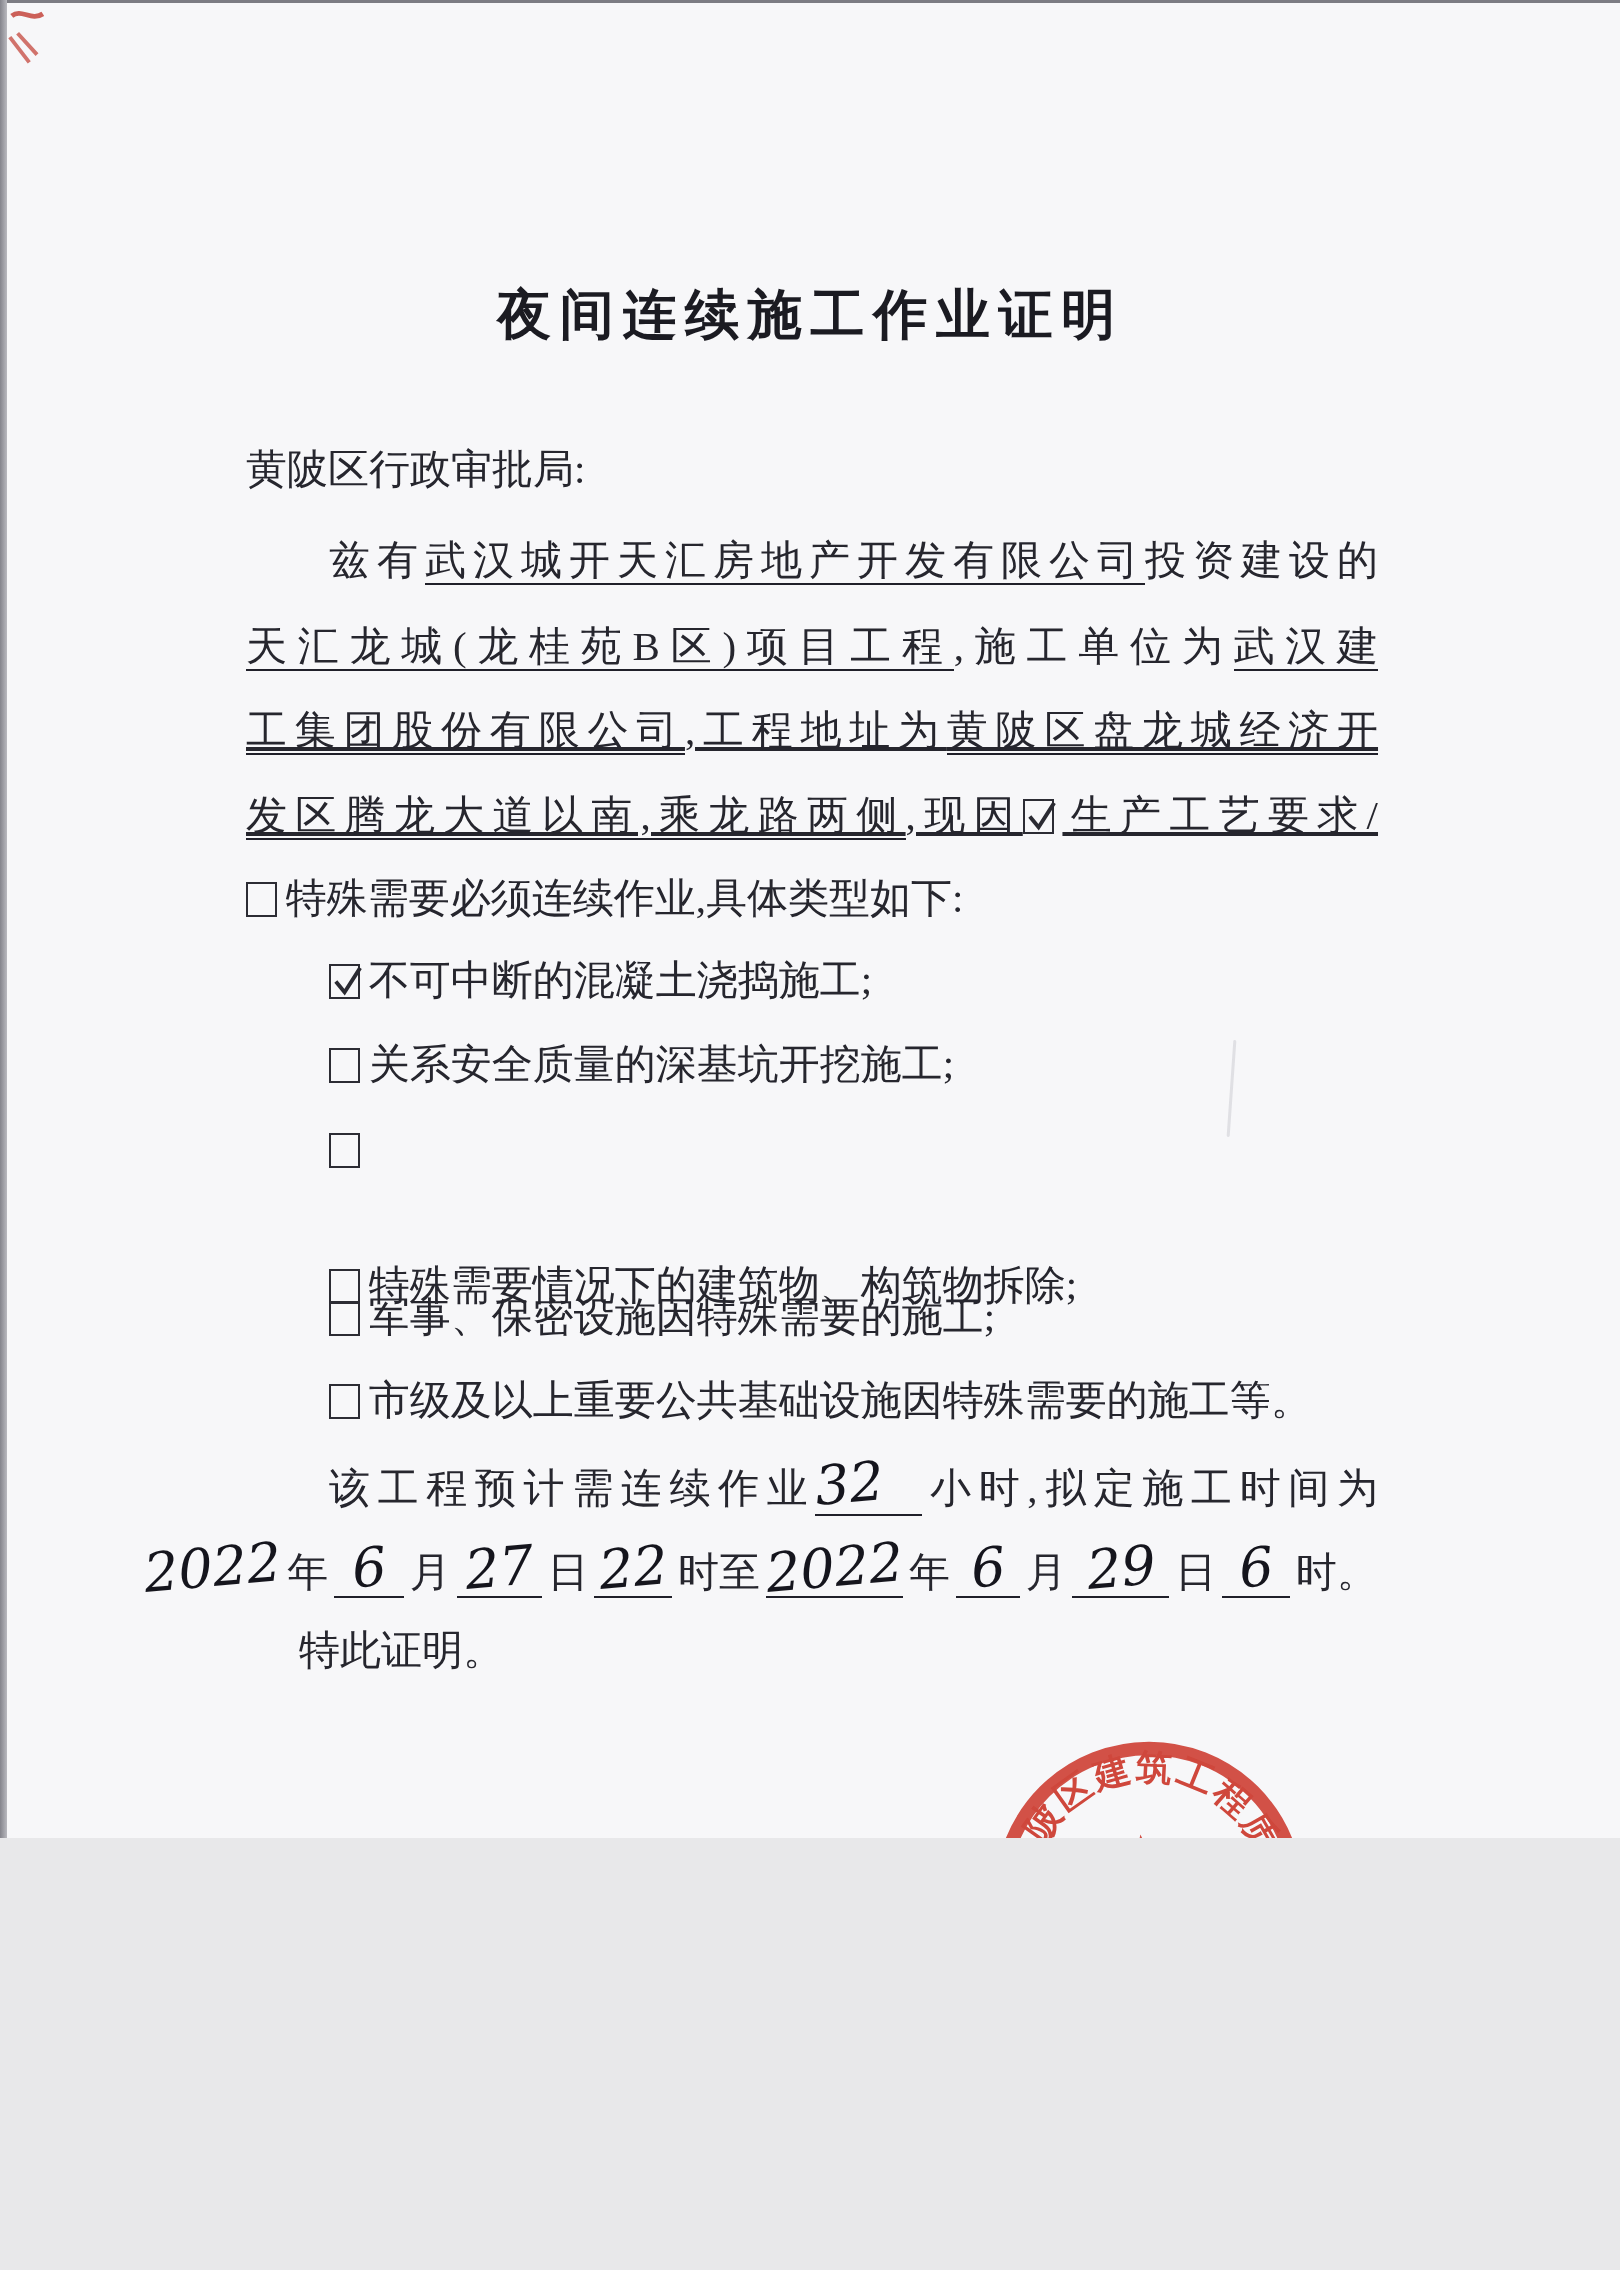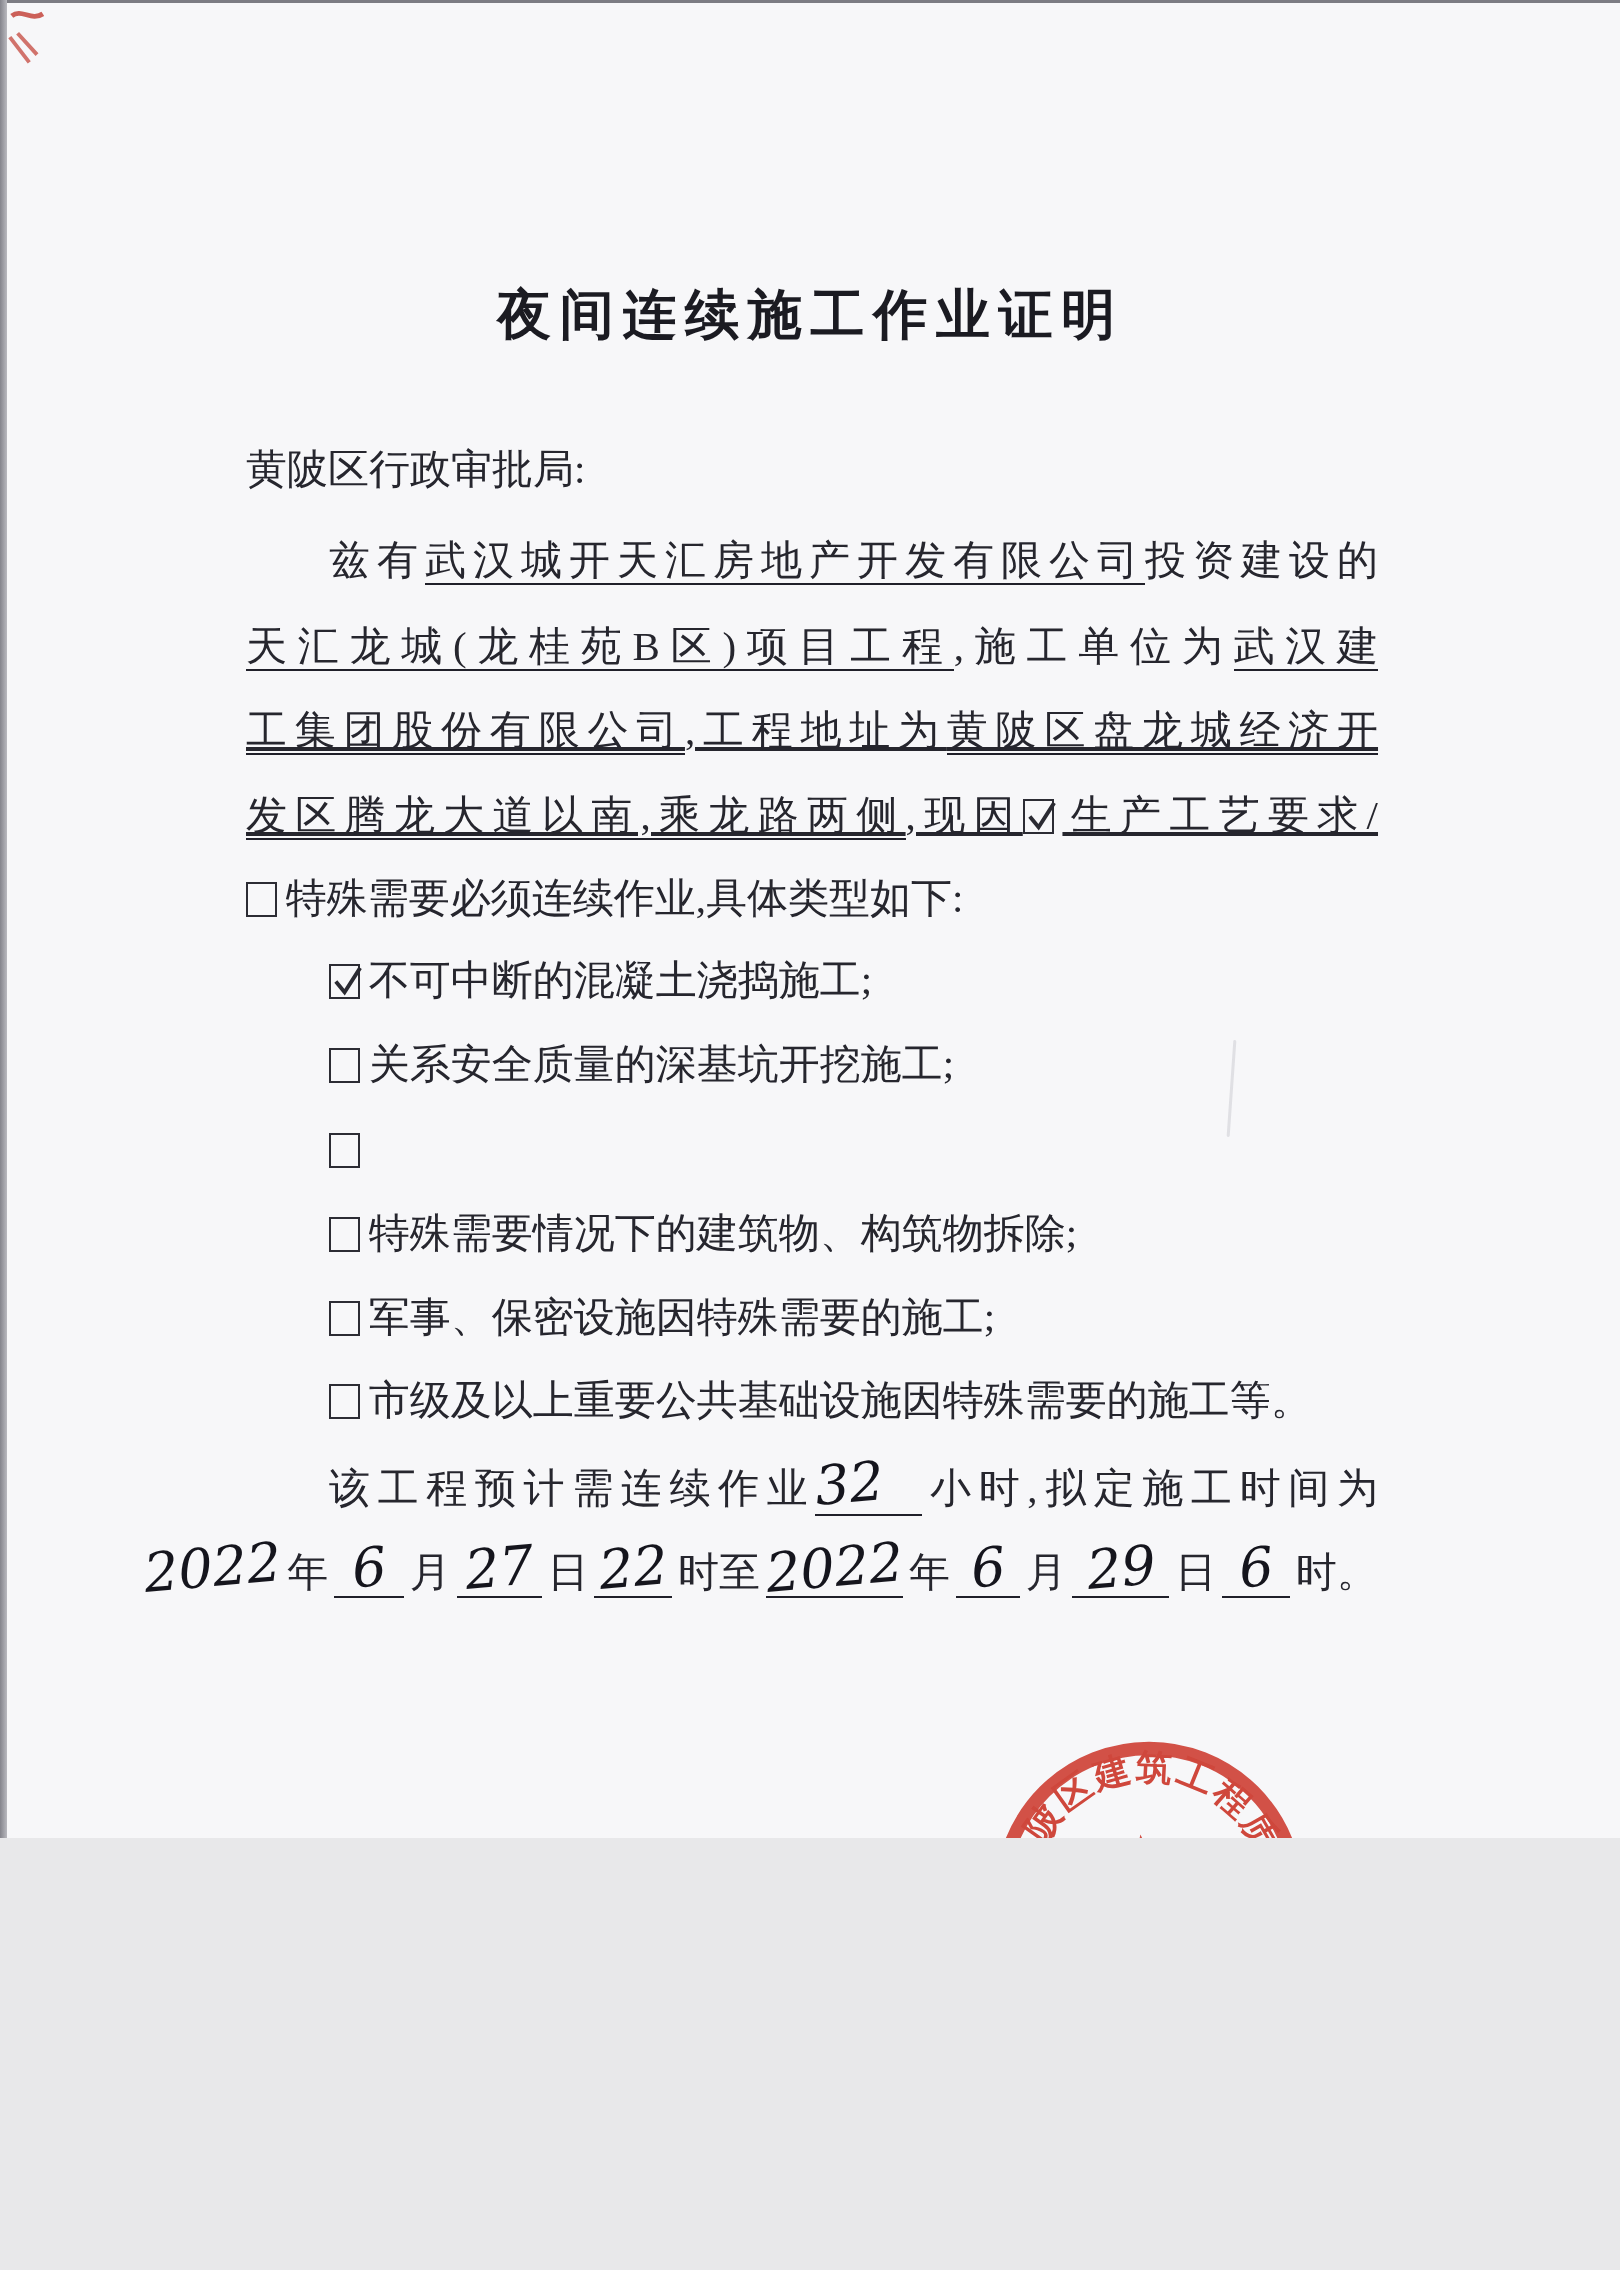--- a/index.html
+++ b/index.html
@@ -91,38 +91,39 @@
     <span class="cb"><svg width="37" height="41" viewBox="0 0 38 42">
           <path d="M7 20 L16 31 L32 6" stroke="#2a2a32" stroke-width="4" fill="none"></path>
         </svg></span><span>不可中断的混凝土浇捣施工;</span>
   </div>
   <div class="line ind" style="top:1039px;">
     <span class="cb"></span><span>关系安全质量的深基坑开挖施工;</span>
   </div>
   <div class="line ind" style="top:1124px;">
     <span class="cb"></span>
   </div>
-  <div class="line ind" style="top:1208px;">
+  <div class="line ind" style="top:1260px;">
     <span class="cb"></span><span>特殊需要情况下的建筑物、构筑物拆除;</span>
   </div>
   <div class="line ind" style="top:1292px;">
     <span class="cb"></span><span>军事、保密设施因特殊需要的施工;</span>
   </div>
   <div class="line ind" style="top:1375px;">
     <span class="cb"></span><span>市级及以上重要公共基础设施因特殊需要的施工等。</span>
   </div>
 
   <div class="line just ind" style="top:1457px;">
     <span>该工程预计需连续作业</span><span class="blank" style="min-width:107px;"><span class="hw hw-lg">32</span></span><span>小时,拟定施工时间为</span>
   </div>
 
   <div class="dateline">
     <span class="hw hw-lg">2022</span><span class="lbl">年</span><span class="blank" style="min-width:70px;"><span class="hw hw-lg">6</span></span><span class="lbl">月</span><span class="blank" style="min-width:85px;"><span class="hw hw-lg">27</span></span><span class="lbl">日</span><span class="blank" style="min-width:78px;"><span class="hw hw-lg">22</span></span><span class="lbl">时至</span><span class="blank" style="min-width:136px;"><span class="hw hw-lg">2022</span></span><span class="lbl">年</span><span class="blank" style="min-width:64px;"><span class="hw hw-lg">6</span></span><span class="lbl">月</span><span class="blank" style="min-width:97px;"><span class="hw hw-lg">29</span></span><span class="lbl">日</span><span class="blank" style="min-width:68px;"><span class="hw hw-lg">6</span></span><span class="lbl">时。</span>
   </div>
 
+  <div class="line" style="top:1625px;left:299px;">特此证明。</div>
 
   <svg class="seal-svg" width="338" height="338" viewBox="0 0 348 348">
     <circle cx="174" cy="172" r="152" fill="none" stroke="#cc3a2e" stroke-width="14" opacity="0.95"></circle>
     <path id="sealArc" d="M 174,292 A 120,120 0 1,1 174.02,292" fill="none"></path>
     <g transform="rotate(-8 174 172)">
       <path d="M174 108 L189.4 152.8 L236.8 153.6 L198.9 182.1 L212.9 227.4 L174 200.2 L135.1 227.4 L149.1 182.1 L111.2 153.6 L158.6 152.8 Z" fill="#cc3a2e" opacity="0.95"></path>
     </g>
     <text font-size="37" font-weight="bold" fill="#cc3a2e" font-family="'Liberation Sans','DejaVu Sans',sans-serif" letter-spacing="3">
       <textPath href="#sealArc" startOffset="11%">武汉市黄陂区建筑工程质量监督站</textPath>
     </text>

